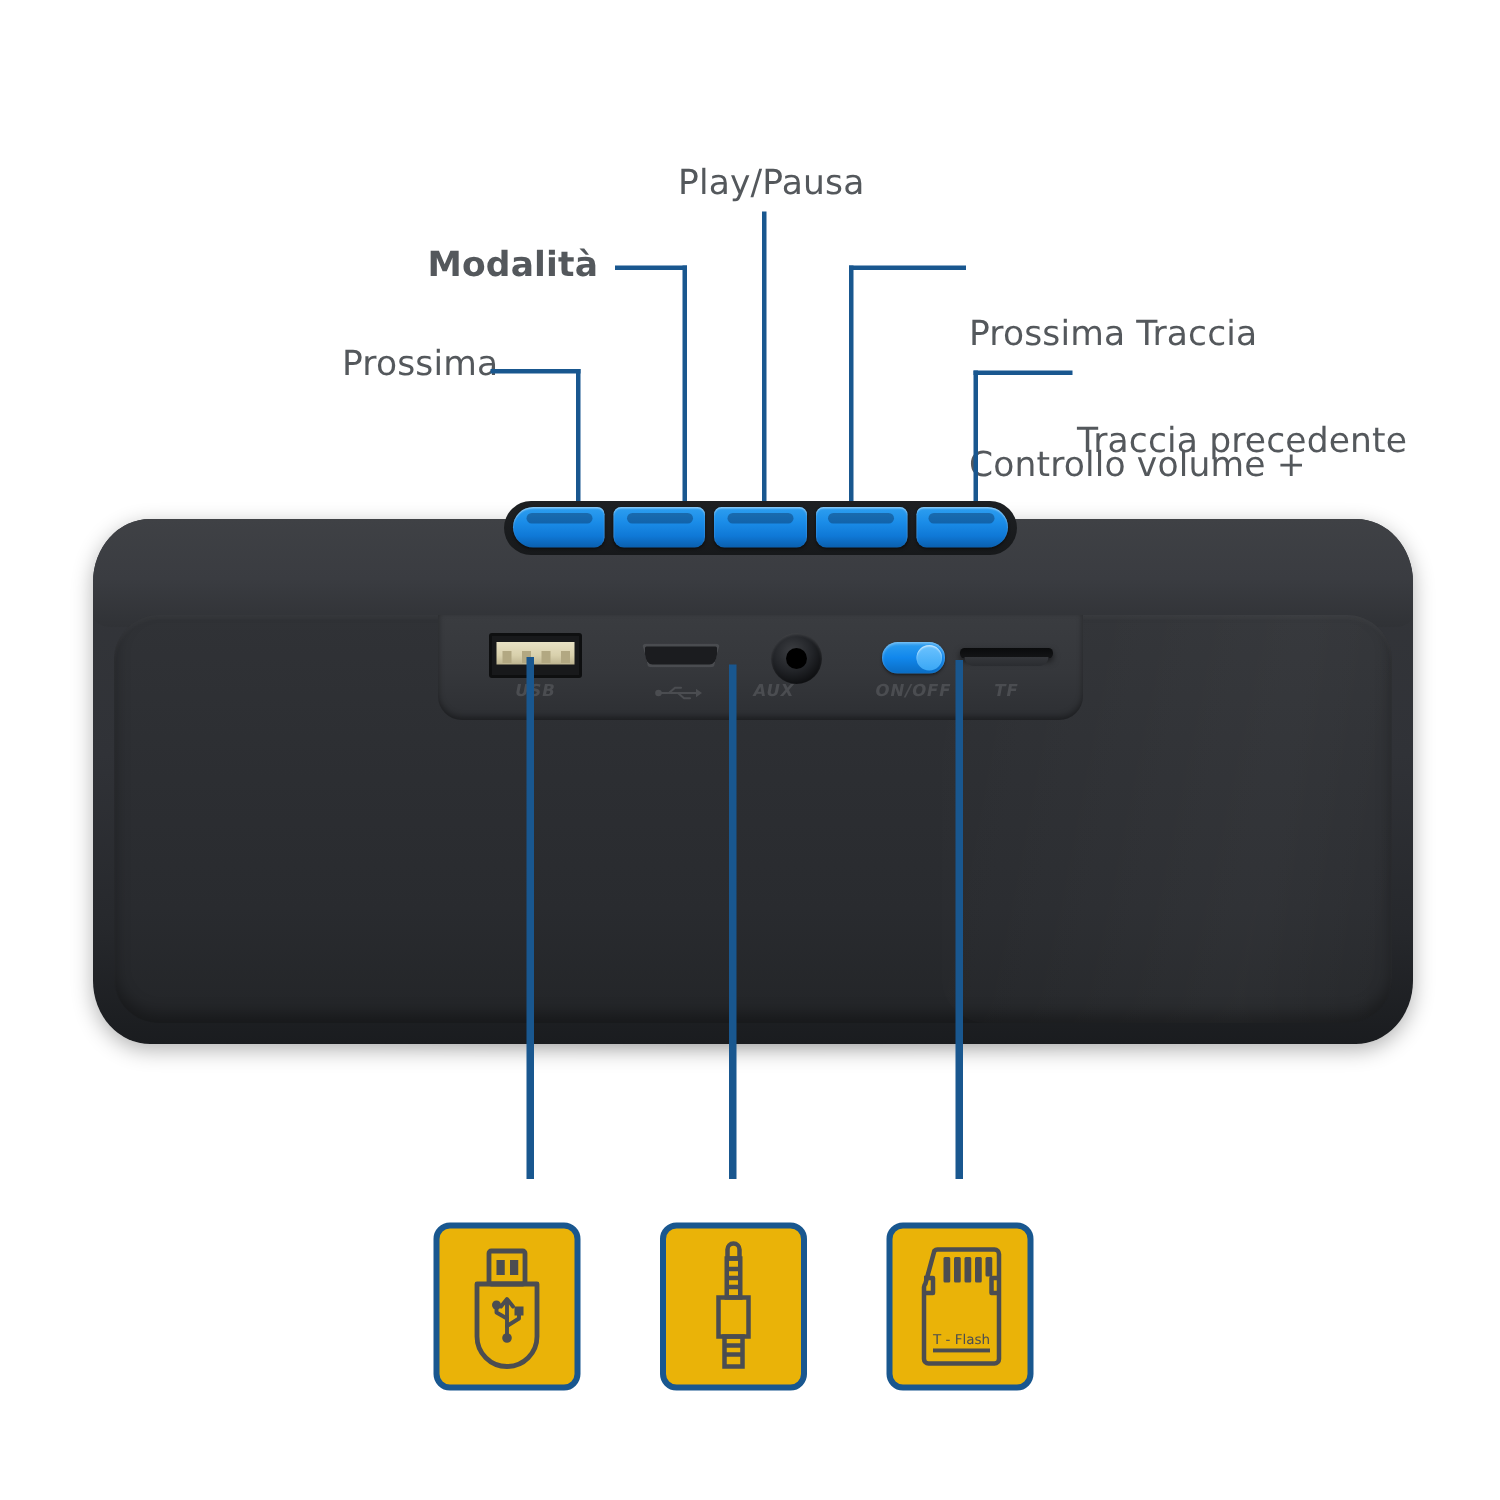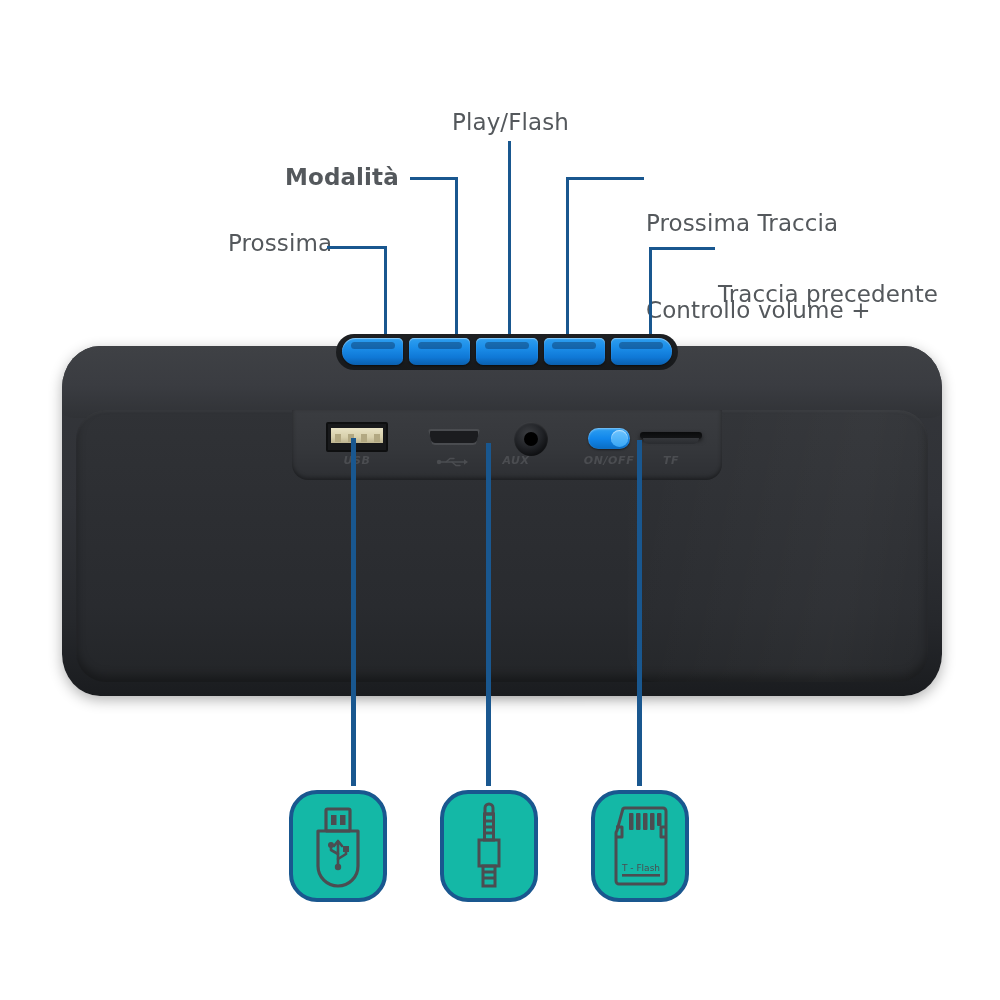--- a/index.html
+++ b/index.html
@@ -272,39 +272,40 @@
     border-radius: 0 0 6px 6px;
     background: linear-gradient(180deg, #35373b 0%, #2a2c30 100%);
   }
 
   
   .icon-box {
     position: absolute;
     width: 98px;
     height: 112px;
     border: 4px solid #19578f;
-    border-radius: 28px;
-    background: #14b8a6;
+    border-radius: 11px;
+    background: #eab308;
     box-sizing: border-box;
     display: flex;
     align-items: center;
     justify-content: center;
+    margin-top: 25px;
   }
   .icon-box svg { display: block; }
 </style>
 </head>
 <body>
 
 <div id="stage">
 
   <div class="callout-label" style="left:228px; top:229px;">Prossima</div>
 
   <div class="callout-label" style="left:285px; top:163px;font-weight:bold;">Modalità</div>
 
-  <div class="callout-label" style="left:452px; top:108px;">Play/Flash</div>
+  <div class="callout-label" style="left:452px; top:108px;">Play/Pausa</div>
 
   <div class="callout-label right-block" style="left:718px; top:222px;">
     <div>Traccia precedente</div>
     <div>Controllo volume -</div>
   </div>
 
   <div class="callout-label right-block" style="left:646px; top:151px;">
     <div>Prossima Traccia</div>
     <div>Controllo volume +</div>
   </div>

